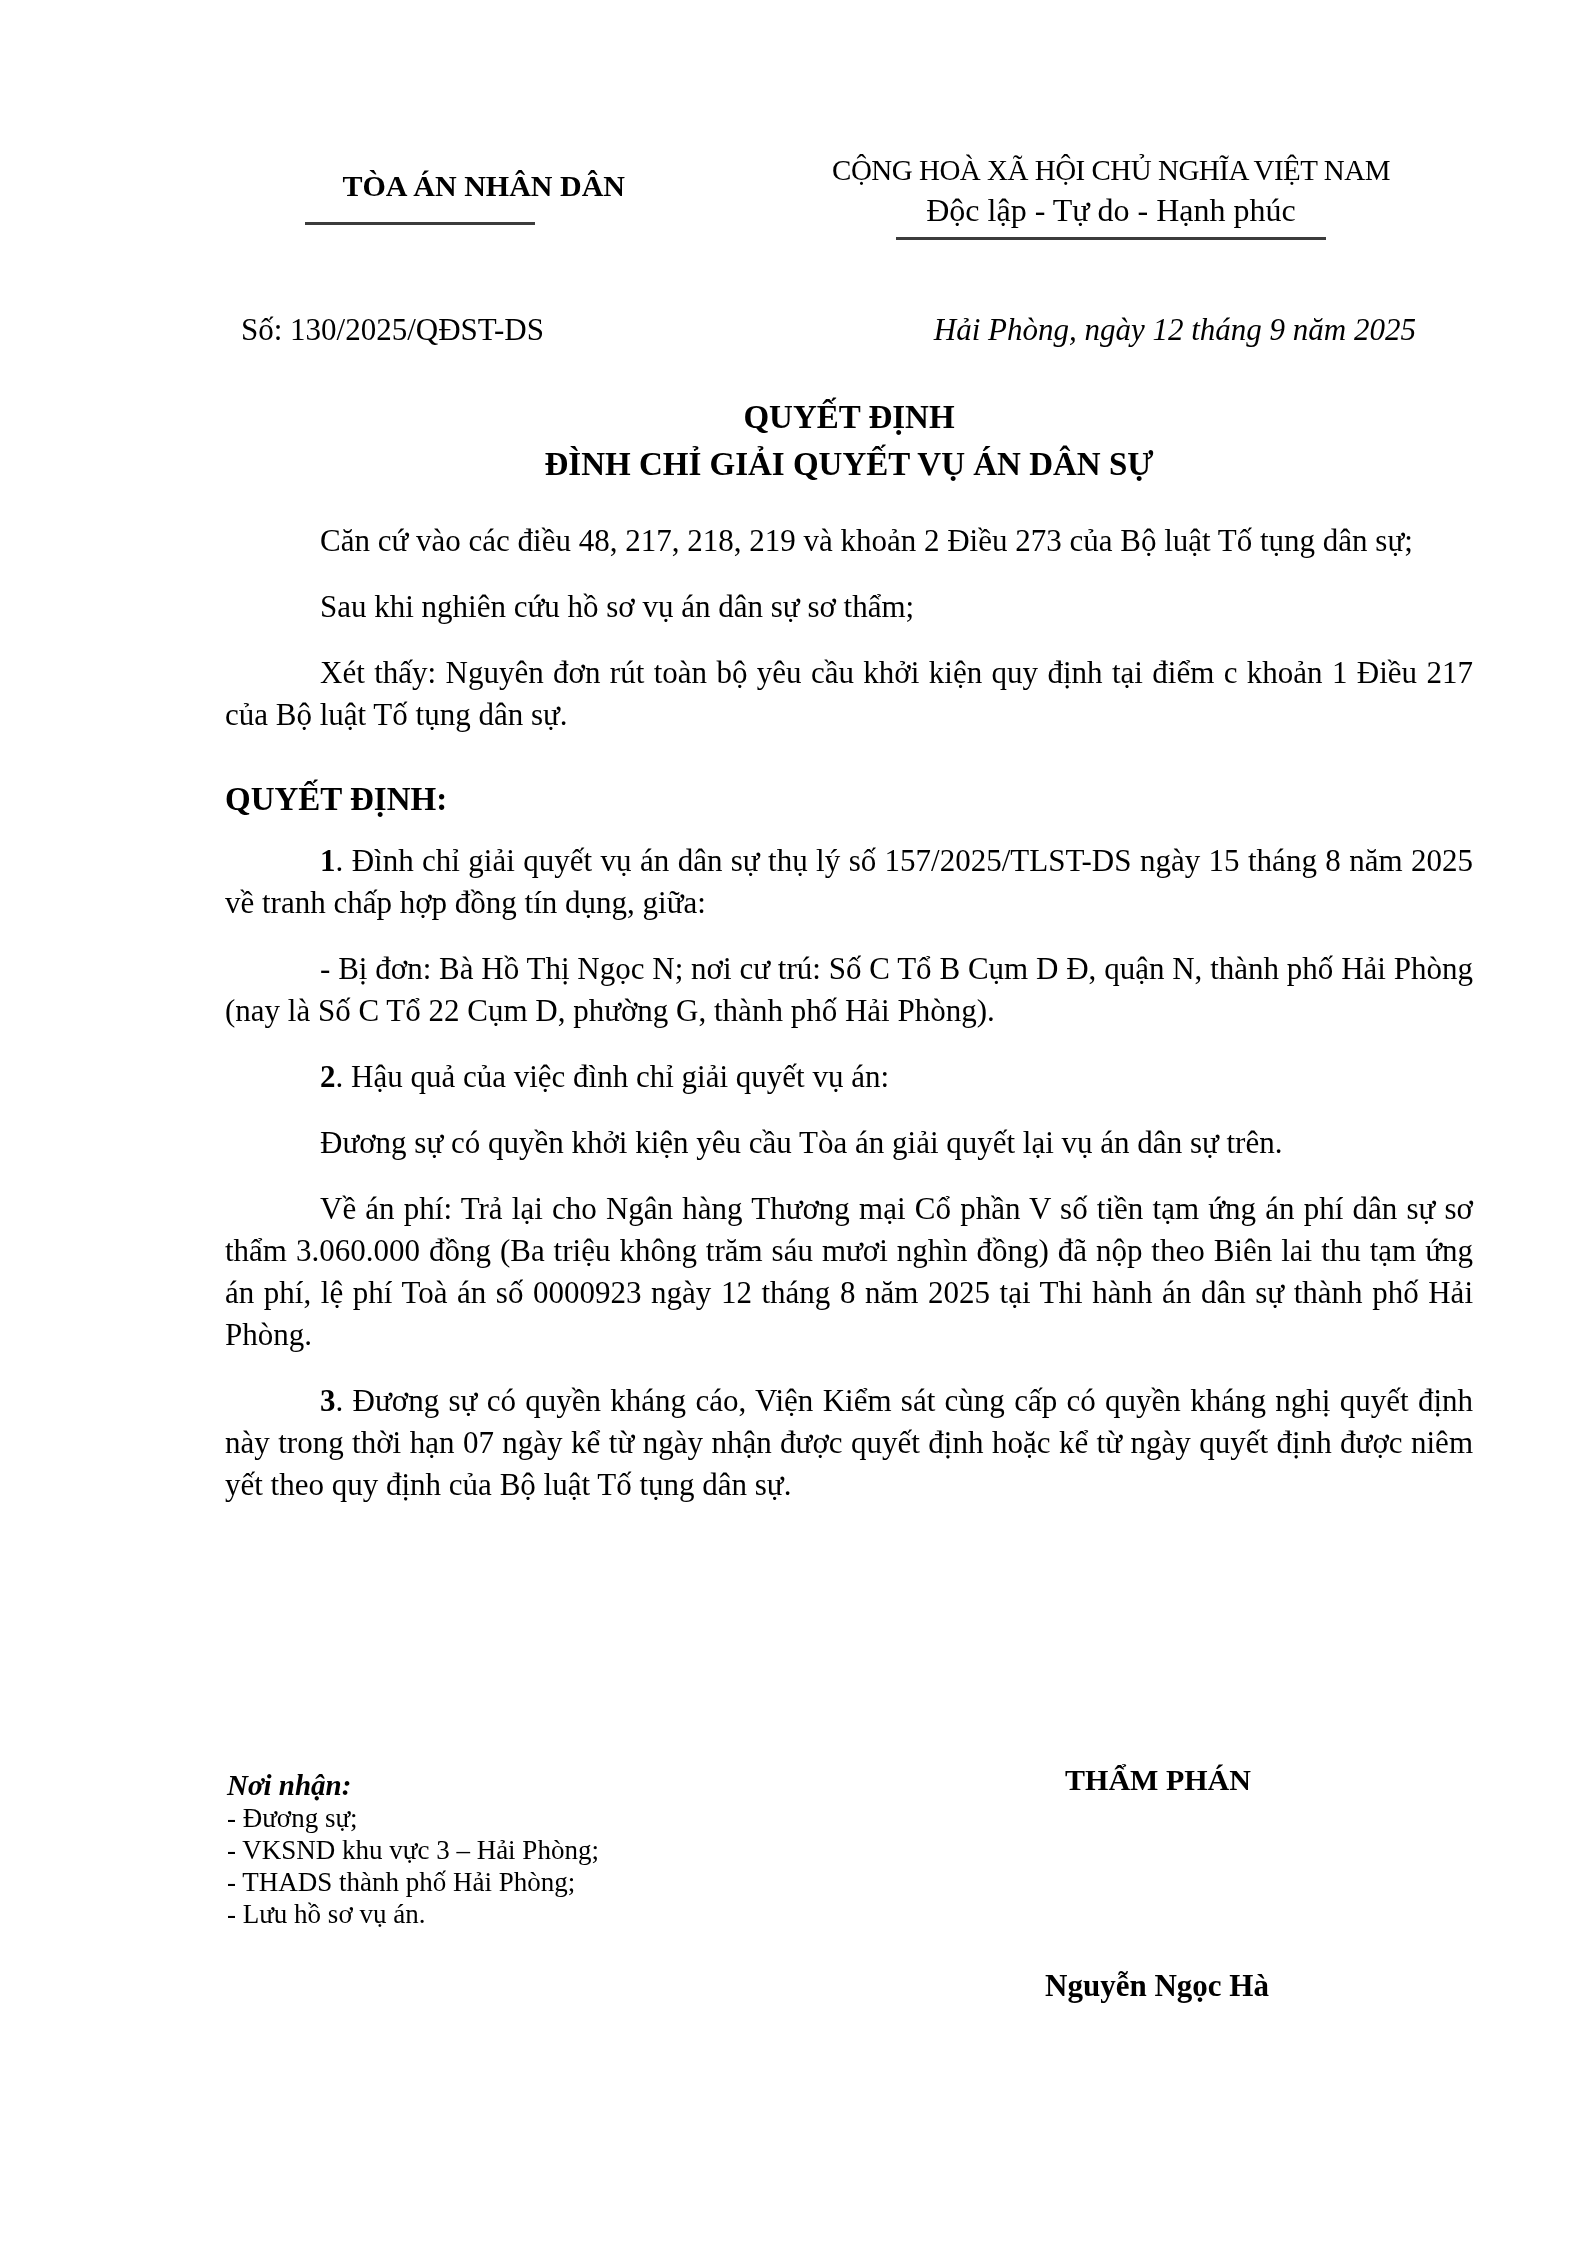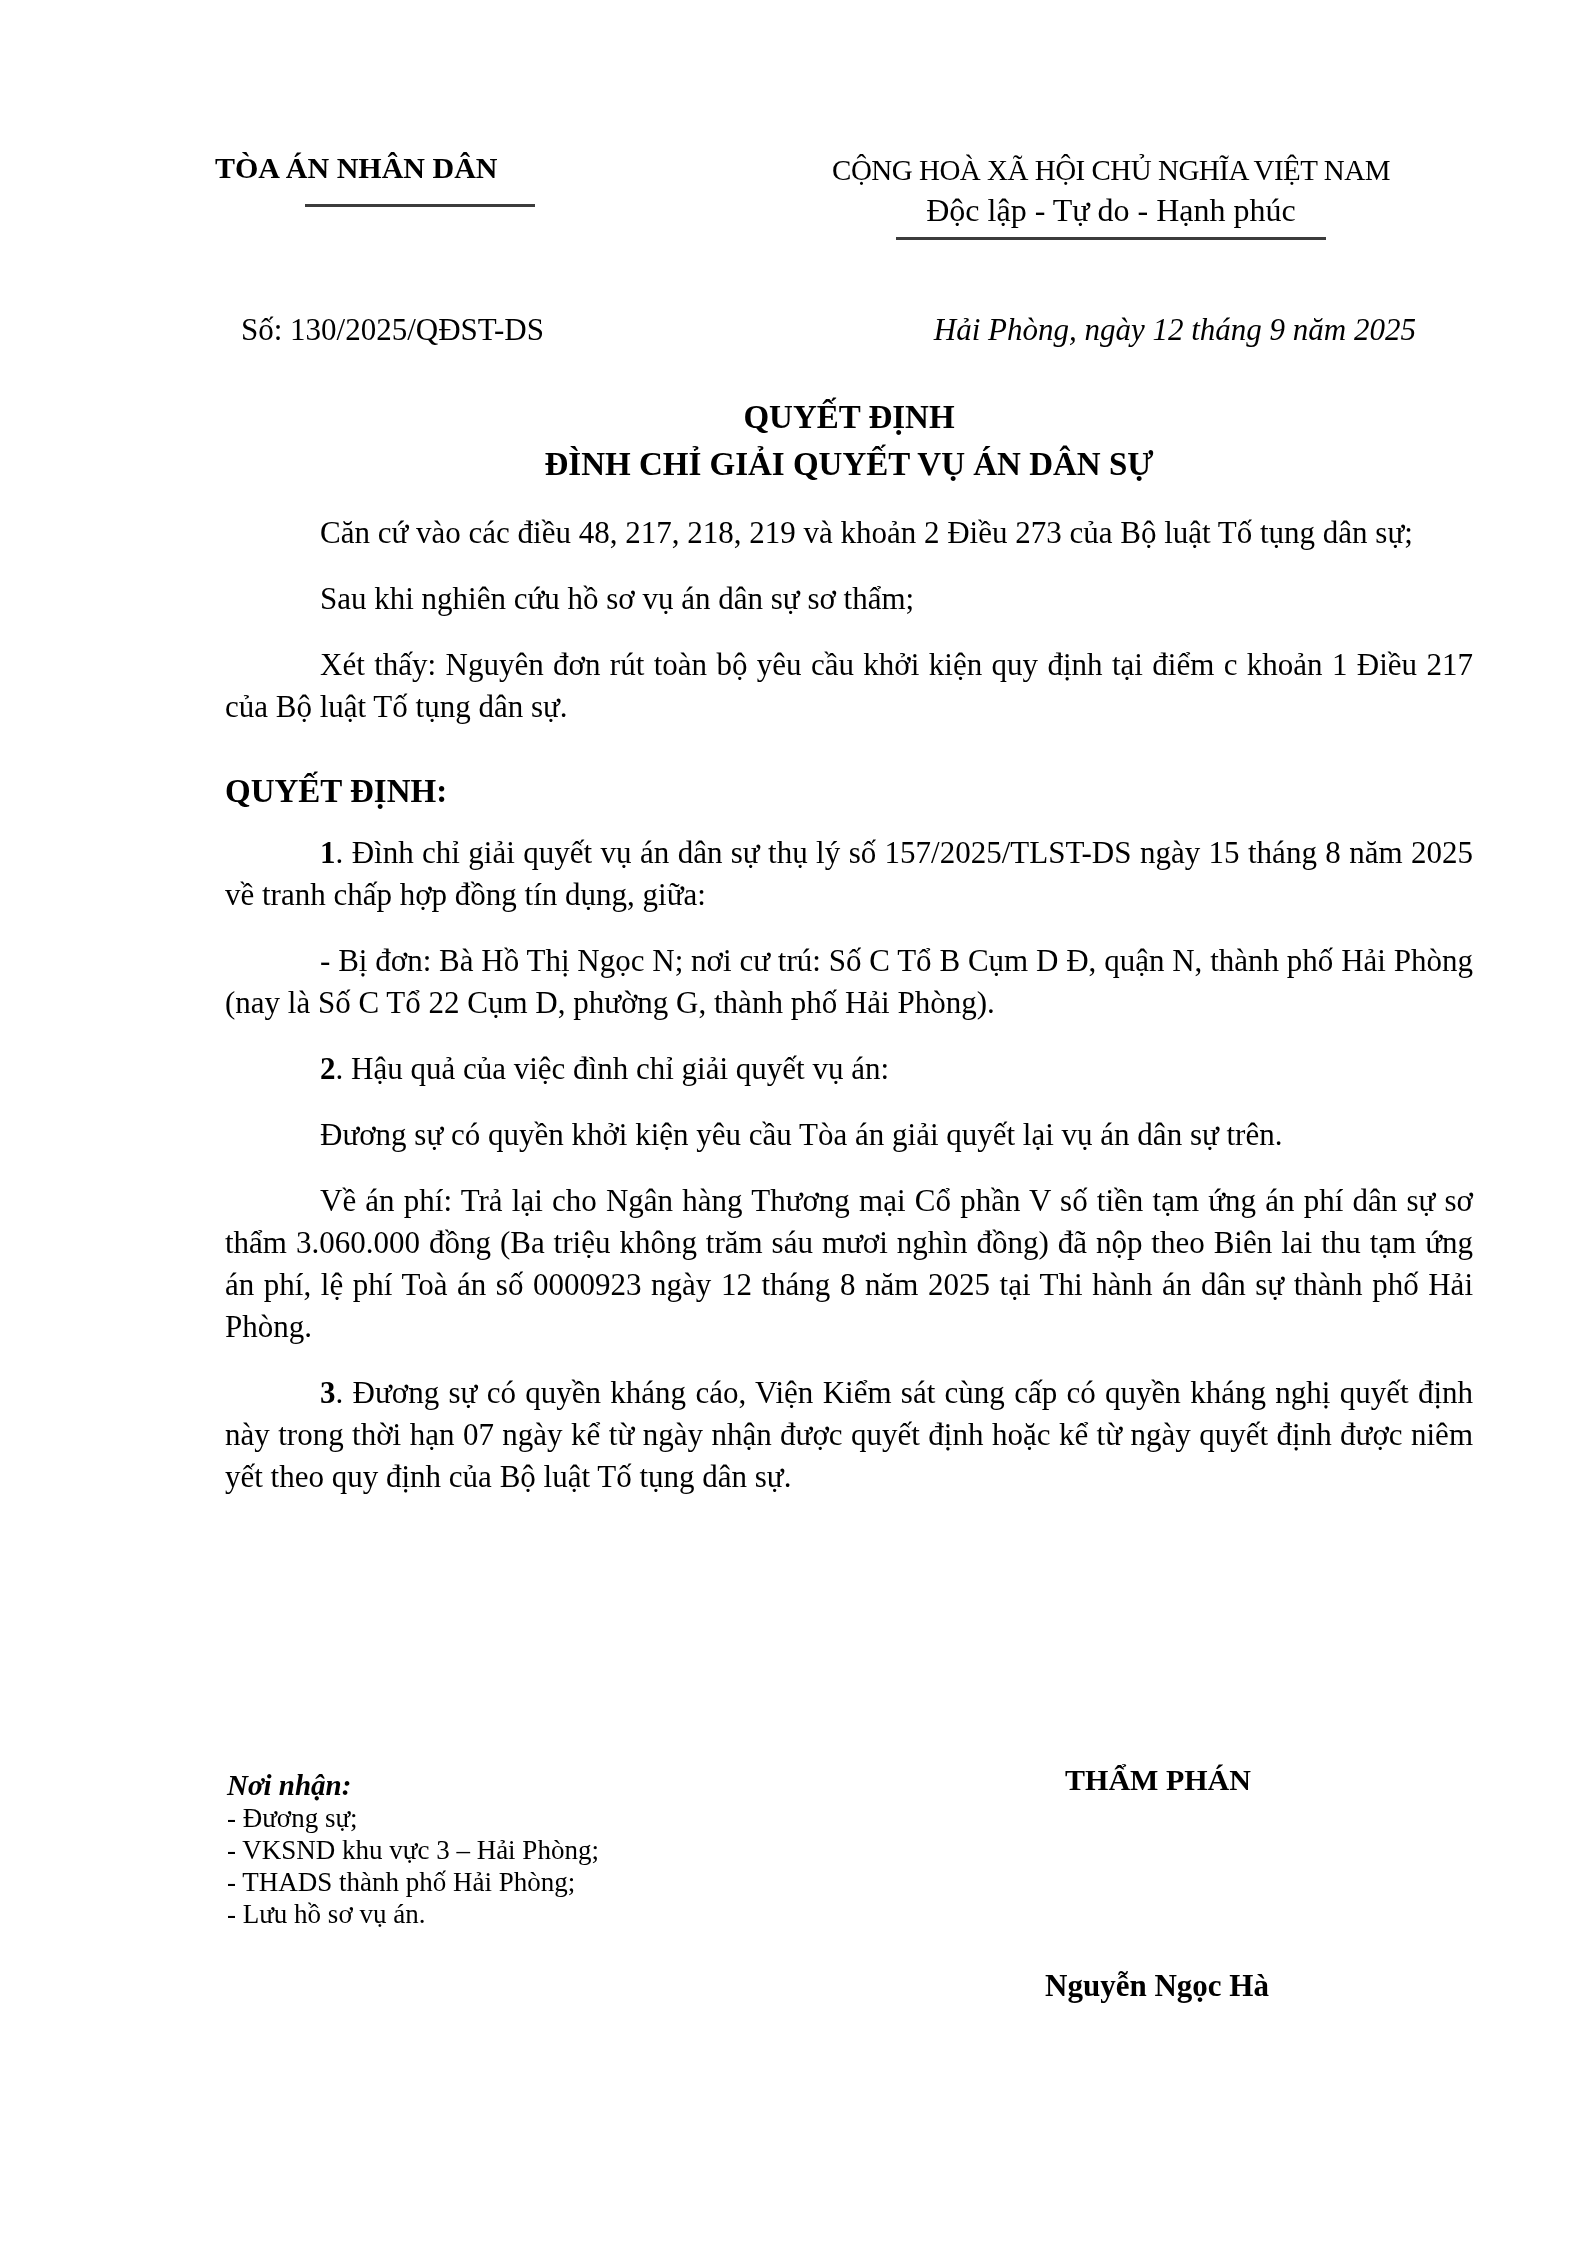--- a/index.html
+++ b/index.html
@@ -7,22 +7,22 @@
     position:relative;
     width:1586px;height:2244px;
     background:#ffffff;
     color:#000;
     font-family:"Liberation Serif","DejaVu Serif",serif;
     overflow:hidden;
     margin:0 auto;
   }
   
   .hdr-left{
-    position:absolute;left:215px;top:148px;width:410px;
-    text-align:left;font-weight:bold;font-size:30px;line-height:40px;
+    position:absolute;left:215px;top:166px;width:410px;
+    text-align:right;font-weight:bold;font-size:30px;line-height:40px;
   }
   .hdr-right{
     position:absolute;left:766px;top:150px;width:690px;
     text-align:center;font-weight:normal;line-height:40px;
   }
   .hdr-right .nat1{font-size:29px;letter-spacing:-0.5px;}
   .hdr-right .nat2{font-size:32px;}
   .rule{height:3px;background:#3c3c3c;margin:6px auto 0;}
   .rule-left{width:230px;margin-top:16px;}
   .rule-right{width:430px;margin-top:7px;}
@@ -36,21 +36,21 @@
   
   .title{
     position:absolute;left:225px;right:113px;top:394px;
     text-align:center;font-weight:bold;font-size:33px;line-height:47px;
   }
   
   .body{
     position:absolute;left:225px;right:113px;top:508px;
     font-size:31px;line-height:42px;text-align:justify;
   }
-  .body p{margin:4px 0 24px;text-indent:95px;}
+  .body p{margin:12px 0 24px;text-indent:95px;}
   .body p.heading{
     text-align:left;text-indent:0;font-weight:bold;font-size:33px;
     margin:42px 0 20px;
   }
   .body b{font-weight:bold;}
   
   .recipients{position:absolute;left:227px;top:1768px;}
   .recipients .label{font-weight:bold;font-style:italic;font-size:29px;line-height:34px;}
   .recipients .item{font-size:27px;line-height:32px;}
   .judge-role{

